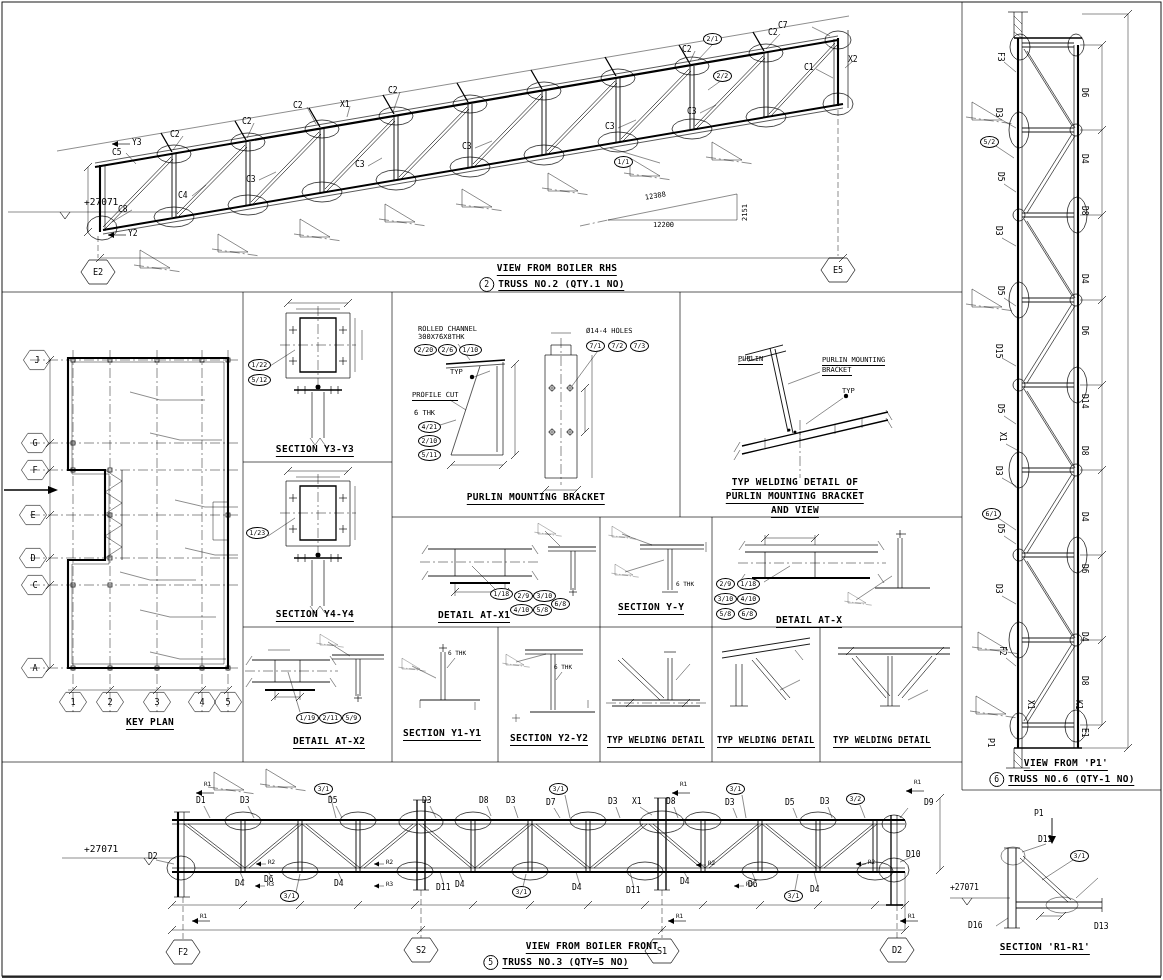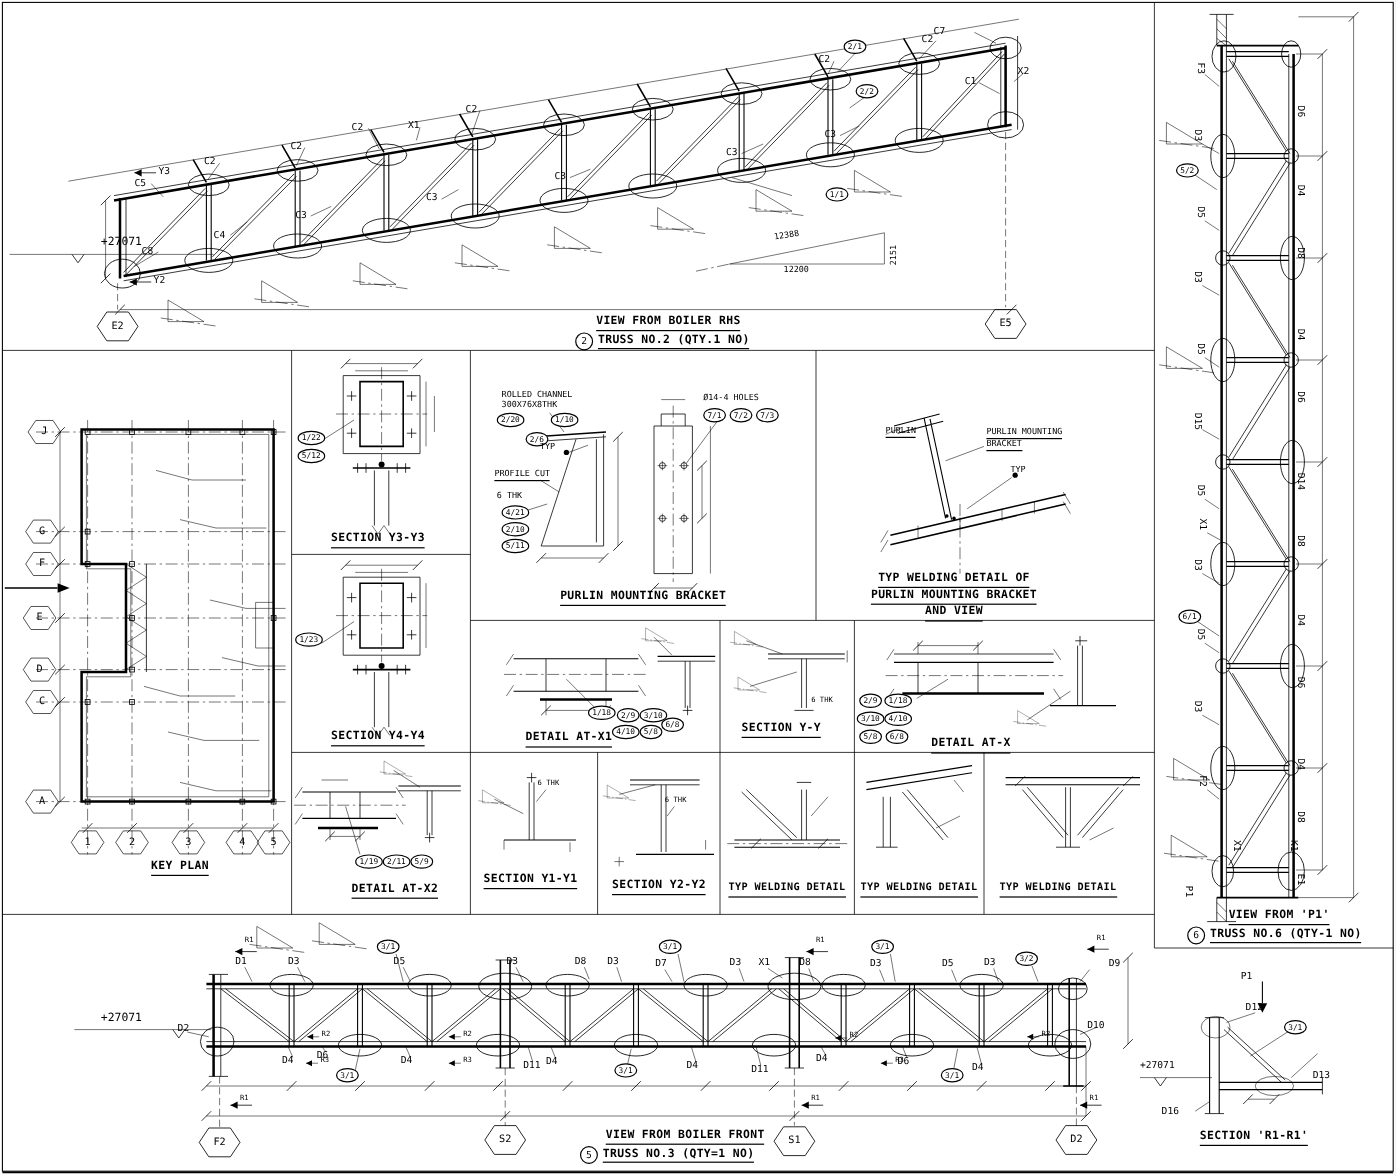--- a/index.html
+++ b/index.html
@@ -503,21 +503,21 @@
   <i class="lb" style="left:462px;top:143px">C3</i>
   <i class="lb" style="left:605px;top:123px">C3</i>
   <i class="lb" style="left:687px;top:108px">C3</i>
   <i class="lb" style="left:778px;top:22px">C7</i>
   <i class="lb" style="left:804px;top:64px">C1</i>
   <i class="lb" style="left:848px;top:56px">X2</i>
   <i class="lb" style="left:132px;top:139px">Y3</i>
   <i class="lb" style="left:128px;top:230px">Y2</i>
   <i class="bub" style="left:703px;top:33px">2/1</i>
   <i class="bub" style="left:713px;top:70px">2/2</i>
-  <i class="bub" style="left:688px;top:156px">1/1</i>
+  <i class="bub" style="left:614px;top:156px">1/1</i>
   <i class="lb s9" style="left:84px;top:197px">+27071</i>
   <i class="hx" style="left:98px;top:272px">E2</i>
   <i class="hx" style="left:838px;top:270px">E5</i>
   <i class="lb s7" style="left:645px;top:193px;transform:rotate(-9deg)">12388</i>
   <i class="lb s7" style="left:653px;top:222px">12200</i>
   <i class="lb s7" style="left:742px;top:221px;transform:rotate(-90deg);transform-origin:0 0">2151</i>
   <div class="ttl ctr" style="left:557px;top:263px">VIEW FROM BOILER RHS</div>
   <div class="trow ctr" style="left:552px;top:277px">
     <span class="cnum">2</span>
     <span class="tl">TRUSS NO.2 (QTY.1 NO)</span>
@@ -548,21 +548,21 @@
 
 <div class="layer">
   <i class="bub" style="left:246px;top:527px">1/23</i>
   <div class="ttl ctr" style="left:315px;top:609px">SECTION Y4-Y4</div>
 </div>
 
 <div class="layer">
   <i class="lb s7" style="left:418px;top:326px">ROLLED CHANNEL</i>
   <i class="lb s7" style="left:418px;top:334px">300X76X8THK</i>
   <i class="bub" style="left:414px;top:344px">2/20</i>
-  <i class="bub" style="left:438px;top:360px">2/6</i>
+  <i class="bub" style="left:438px;top:344px">2/6</i>
   <i class="bub" style="left:459px;top:344px">1/10</i>
   <i class="lb s7" style="left:586px;top:328px">Ø14-4 HOLES</i>
   <i class="bub" style="left:586px;top:340px">7/1</i>
   <i class="bub" style="left:608px;top:340px">7/2</i>
   <i class="bub" style="left:630px;top:340px">7/3</i>
   <i class="lb s7" style="left:450px;top:369px">TYP</i>
   <i class="lb s7 u" style="left:412px;top:392px">PROFILE CUT</i>
   <i class="lb s7" style="left:414px;top:410px">6 THK</i>
   <i class="bub" style="left:418px;top:421px">4/21</i>
   <i class="bub" style="left:418px;top:435px">2/10</i>
@@ -710,30 +710,30 @@
   <i class="lb s6" style="left:386px;top:859px">R2</i>
   <i class="lb s6" style="left:708px;top:860px">R2</i>
   <i class="lb s6" style="left:868px;top:859px">R2</i>
   <i class="lb s6" style="left:267px;top:881px">R3</i>
   <i class="lb s6" style="left:386px;top:881px">R3</i>
   <i class="lb s6" style="left:746px;top:881px">R3</i>
   <i class="hx" style="left:183px;top:952px">F2</i>
   <i class="hx" style="left:421px;top:950px">S2</i>
   <i class="hx" style="left:662px;top:951px">S1</i>
   <i class="hx" style="left:897px;top:950px">D2</i>
-  <div class="ttl ctr" style="left:571px;top:941px">VIEW FROM BOILER FRONT</div>
+  <div class="ttl ctr" style="left:592px;top:941px">VIEW FROM BOILER FRONT</div>
   <div class="trow ctr" style="left:556px;top:955px">
     <span class="cnum">5</span>
-    <span class="tl">TRUSS NO.3 (QTY=1 NO)</span>
+    <span class="tl">TRUSS NO.3 (QTY=5 NO)</span>
   </div>
 </div>
 
 <div class="layer">
   <i class="lb" style="left:1034px;top:810px">P1</i>
   <i class="lb" style="left:1038px;top:836px">D12</i>
   <i class="bub" style="left:1070px;top:850px">3/1</i>
-  <i class="lb" style="left:1094px;top:892px">D13</i>
+  <i class="lb" style="left:1094px;top:923px">D13</i>
   <i class="lb" style="left:950px;top:884px">+27071</i>
   <i class="lb" style="left:968px;top:922px">D16</i>
   <div class="ttl ctr" style="left:1045px;top:942px">SECTION 'R1-R1'</div>
 </div>
 
 </div>
 
 </body></html>

